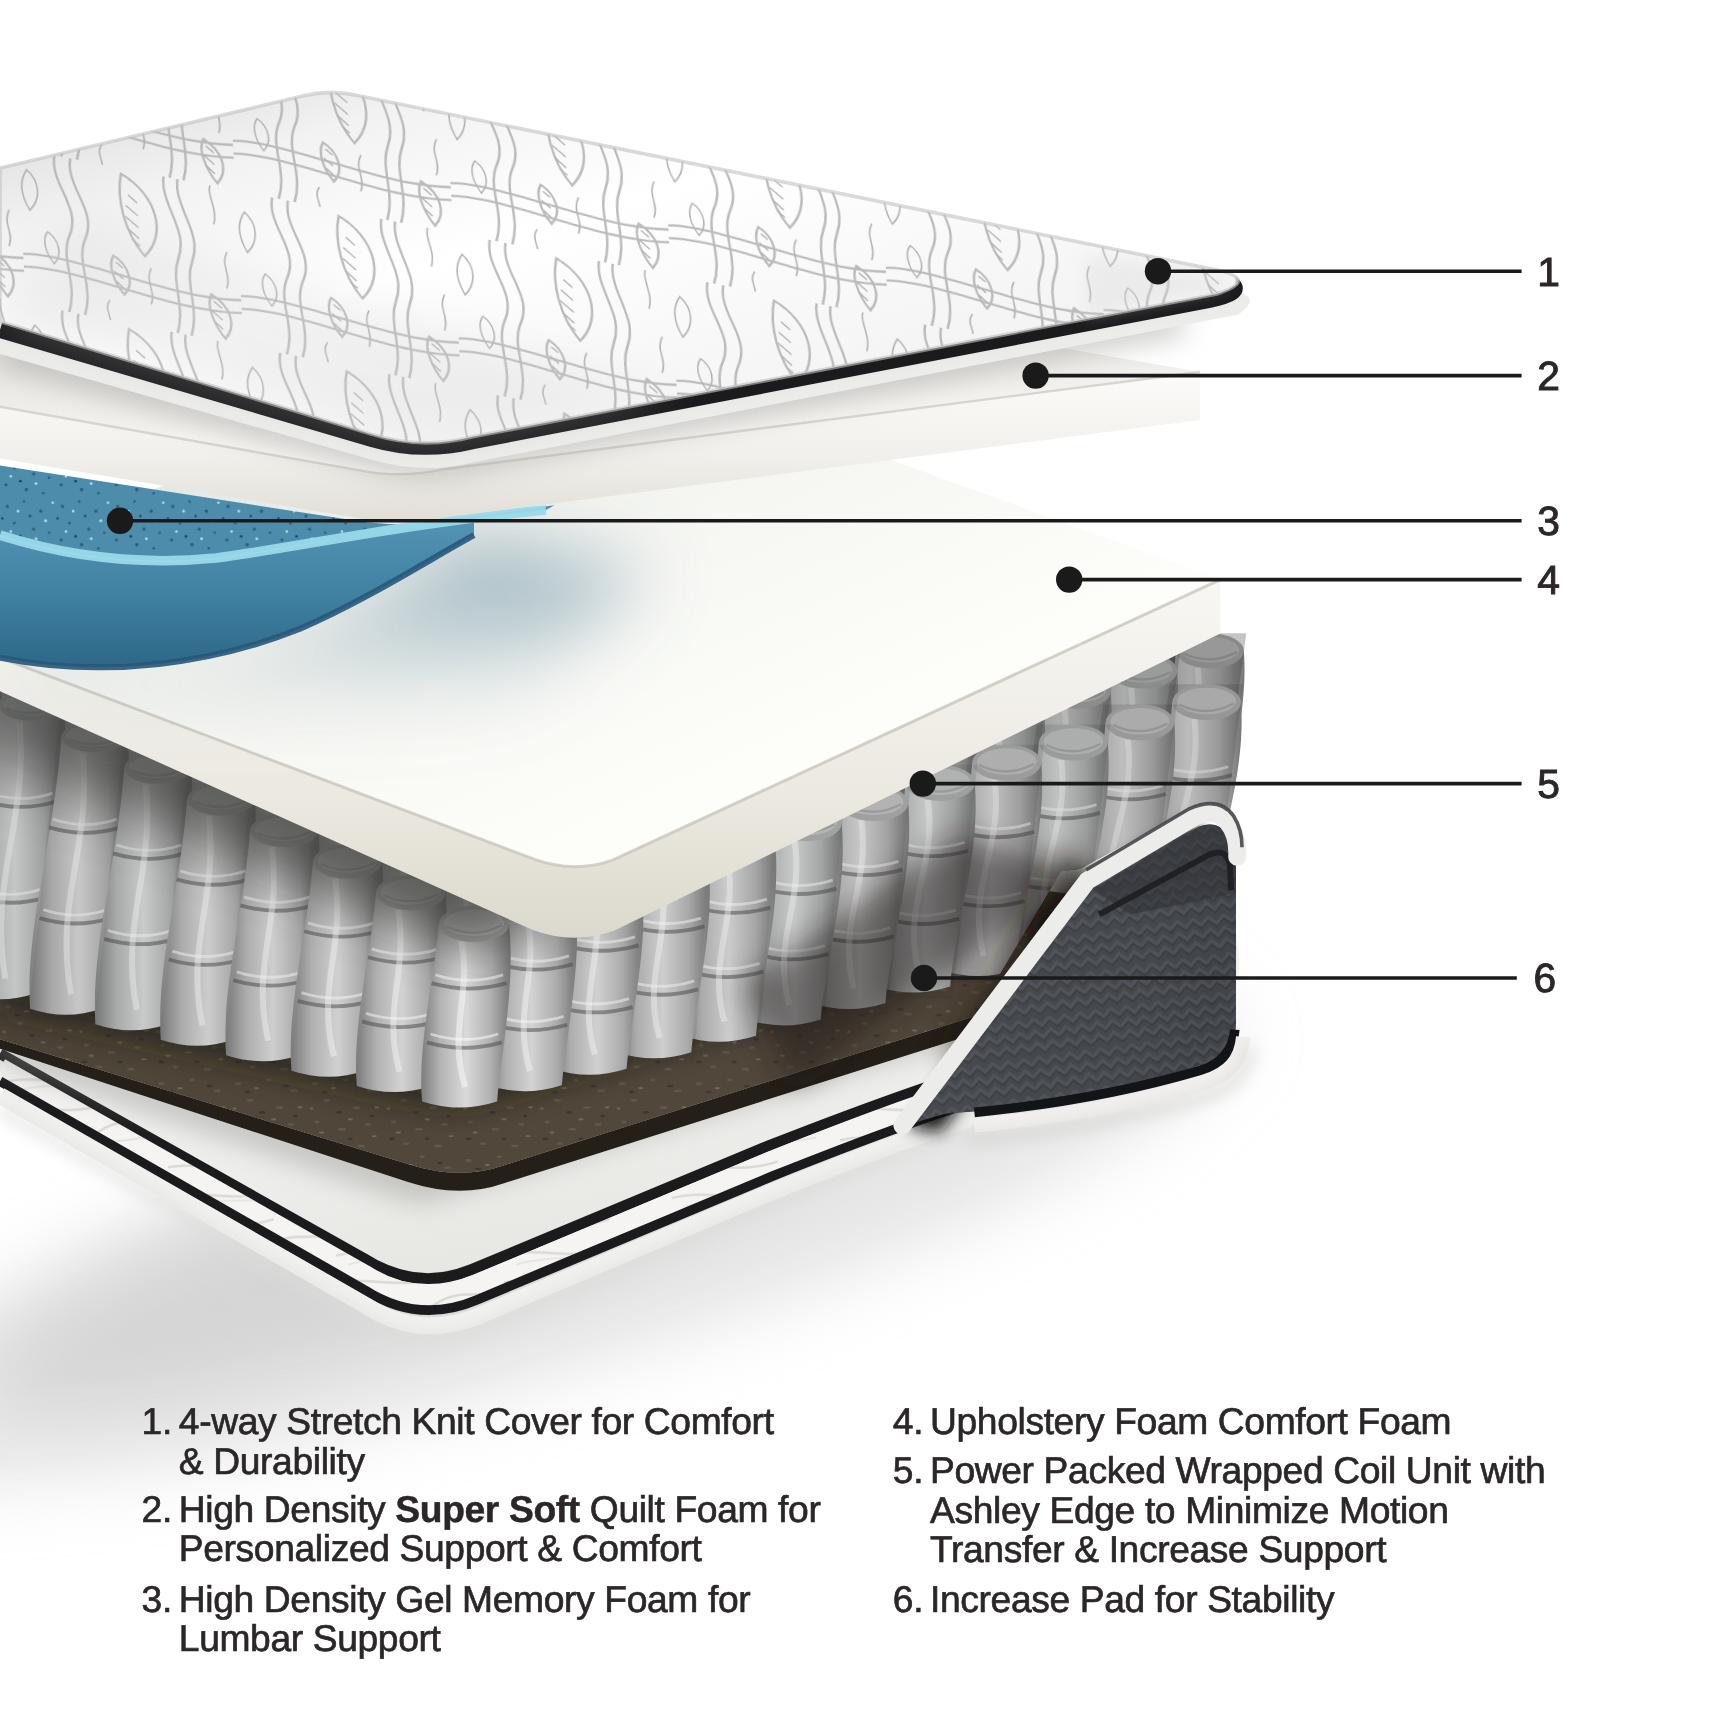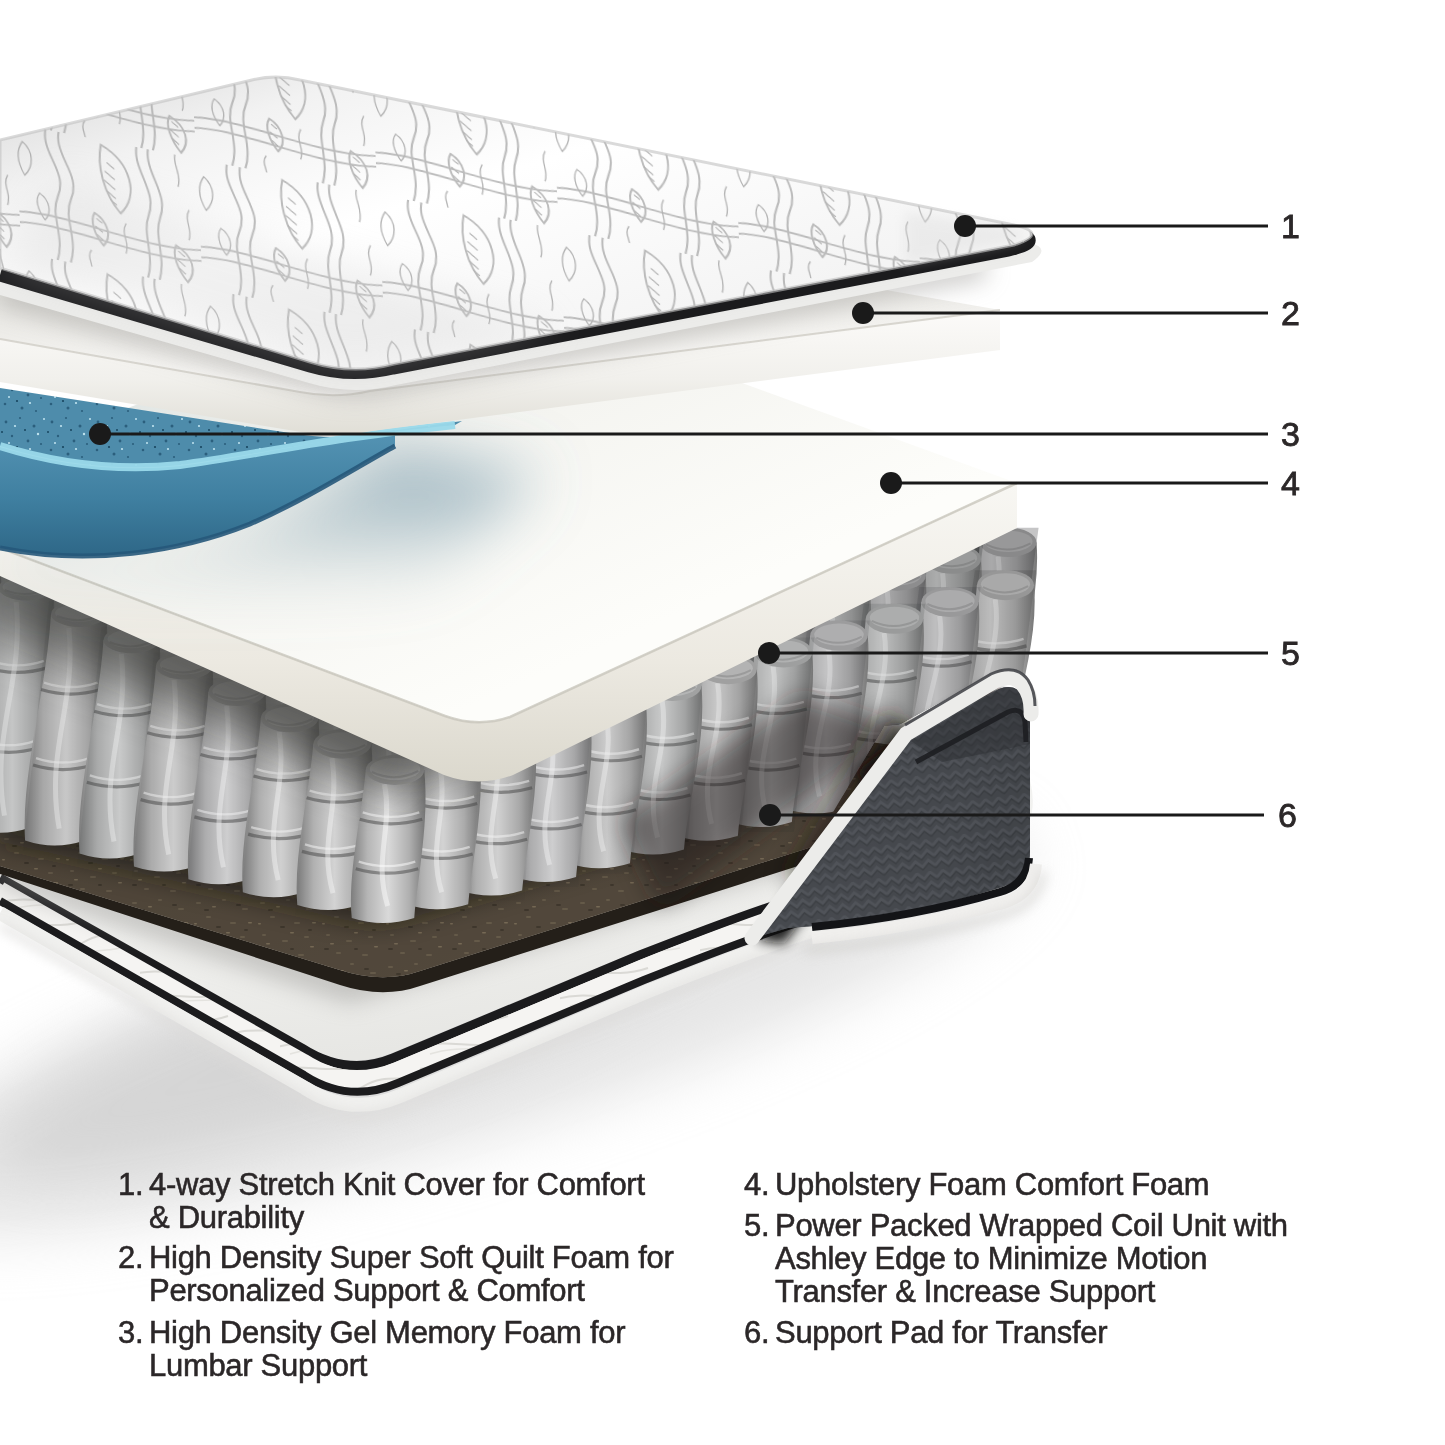--- a/index.html
+++ b/index.html
@@ -4,21 +4,21 @@
 <style>
   html,body{margin:0;padding:0;background:#ffffff;}
   .stage{position:relative;width:1445px;height:1445px;overflow:hidden;background:#ffffff;
          font-family:"Liberation Sans", sans-serif;}
   .stage svg{position:absolute;left:0;top:0;}
   .legend{position:absolute;left:0;top:0;width:1445px;height:1445px;pointer-events:none;}
   .li{position:absolute;display:flex;color:#2b2728;font-size:31px;line-height:33px;
       letter-spacing:-0.3px;-webkit-text-stroke:0.55px #2b2728;}
   .li .n{flex:none;width:31px;}
   .li .t{white-space:nowrap;}
-  .li b{font-weight:normal;-webkit-text-stroke:0.4px #2b2728;}
+  .li b{font-weight:bold;-webkit-text-stroke:0.4px #2b2728;}
 </style>
 </head>
 <body>
 
 <div class="stage">
 <svg id="scene" width="1445" height="1445" viewBox="0 0 1445 1445">
 <defs>
 
   <filter id="b6" x="-30%" y="-30%" width="160%" height="160%">
           <feGaussianBlur stdDeviation="6"></feGaussianBlur>
@@ -2178,16 +2178,16 @@
       <div class="li" style="left: 744px; top: 1168px;">
         <span class="n">4.</span>
         <span class="t">Upholstery Foam Comfort Foam</span>
       </div>
       <div class="li" style="left: 744px; top: 1209px;">
         <span class="n">5.</span>
         <span class="t">Power Packed Wrapped Coil Unit with<br>Ashley Edge to Minimize Motion<br>Transfer &amp; Increase Support</span>
       </div>
       <div class="li" style="left: 744px; top: 1316px;">
         <span class="n">6.</span>
-        <span class="t">Support Pad for Transfer</span>
+        <span class="t">Increase Pad for Stability</span>
       </div>
     </div>
 </div>
 
 </body></html>

